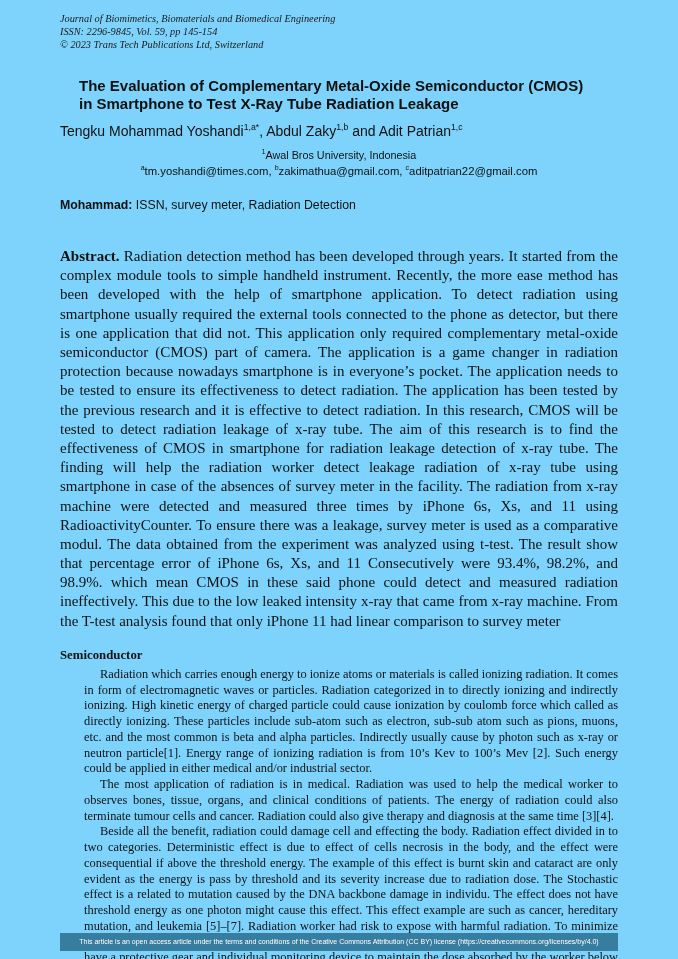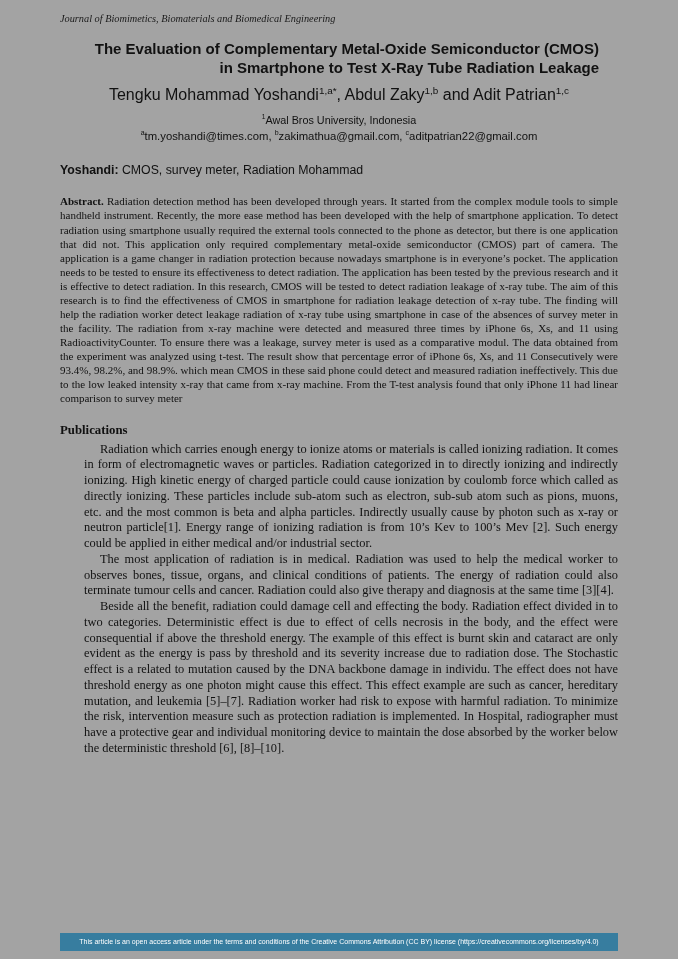--- a/index.html
+++ b/index.html
@@ -2,21 +2,21 @@
 <html><head>
 <meta charset="utf-8">
 <style>
   * { margin: 0; padding: 0; box-sizing: border-box; }
   html, body { background: #ffffff; }
   .page {
     position: relative;
     width: 678px;
     height: 959px;
     margin: 0 auto;
-    background: #a3a3a3;
+    background: #7dd3fc;
     color: #111111;
     padding: 13px 60px 0 60px;
     overflow: hidden;
     font-family: "Liberation Serif", serif;
   }
   
   .hdr {
     display: flex;
     justify-content: space-between;
     font-family: "Liberation Serif", serif;
@@ -25,28 +25,27 @@
     line-height: 1.25;
     color: #1a1a1a;
   }
   .hdr-right { text-align: right; }
   
   .title {
     font-family: "Liberation Sans", sans-serif;
     font-weight: bold;
     font-size: 15px;
     line-height: 1.25;
-    text-align: right;
+    text-align: left;
     max-width: 520px;
-    margin: 14px auto 0 auto;
+    margin: 25px auto 0 auto;
   }
   .authors {
     font-family: "Liberation Sans", sans-serif;
-    font-size: 16px;
-    text-align: center;
+    font-size: 14px;
     margin-top: 9px;
   }
   .authors sup, .affiliation sup, .emails sup {
     font-size: 62%;
     vertical-align: super;
     line-height: 0;
   }
   .affiliation {
     font-family: "Liberation Sans", sans-serif;
     font-size: 10.8px;
@@ -59,22 +58,22 @@
     text-align: center;
     margin-top: 4px;
   }
   .keywords {
     font-family: "Liberation Sans", sans-serif;
     font-size: 12.3px;
     margin-top: 21px;
   }
   .keywords .kw-label { font-weight: bold; }
   .abstract {
-    margin-top: 17px;
-    font-size: 11px;
+    margin-top: 35px;
+    font-size: 15px;
     line-height: 1.28;
     text-align: justify;
   }
   .abstract .abs-label { font-weight: bold; }
   h2.section-heading {
     font-family: "Liberation Serif", serif;
     font-size: 12.8px;
     font-weight: bold;
     margin-top: 17px;
   }
@@ -101,36 +100,38 @@
   }
 </style>
 </head>
 <body>
 
 <div class="page">
 
   <div class="hdr">
     <div class="hdr-left">
       <div>Journal of Biomimetics, Biomaterials and Biomedical Engineering</div>
+      <div>ISSN: 2296-9845, Vol. 59, pp 145-154</div>
+      <div>© 2023 Trans Tech Publications Ltd, Switzerland</div>
     </div>
   </div>
 
   <div class="title">The Evaluation of Complementary Metal-Oxide Semiconductor (CMOS) in Smartphone to Test X-Ray Tube Radiation Leakage</div>
 
   <div class="authors"><span>Tengku Mohammad Yoshandi</span><sup>1,a*</sup><span>, </span><span>Abdul Zaky</span><sup>1,b</sup><span> and </span><span>Adit Patrian</span><sup>1,c</sup></div>
 
   <div class="affiliation"><sup>1</sup><span>Awal Bros University, Indonesia</span></div>
 
   <div class="emails"><sup>a</sup><span>tm.yoshandi@times.com</span><span>, </span><sup>b</sup><span>zakimathua@gmail.com</span><span>, </span><sup>c</sup><span>aditpatrian22@gmail.com</span></div>
 
-  <div class="keywords"><span class="kw-label">Yoshandi:</span><span> CMOS, survey meter, Radiation Mohammad</span></div>
+  <div class="keywords"><span class="kw-label">Mohammad:</span><span> ISSN, survey meter, Radiation Detection</span></div>
 
   <p class="abstract"><span class="abs-label">Abstract.</span><span> Radiation detection method has been developed through years. It started from the complex module tools to simple handheld instrument. Recently, the more ease method has been developed with the help of smartphone application. To detect radiation using smartphone usually required the external tools connected to the phone as detector, but there is one application that did not. This application only required complementary metal-oxide semiconductor (CMOS) part of camera. The application is a game changer in radiation protection because nowadays smartphone is in everyone’s pocket. The application needs to be tested to ensure its effectiveness to detect radiation. The application has been tested by the previous research and it is effective to detect radiation. In this research, CMOS will be tested to detect radiation leakage of x-ray tube. The aim of this research is to find the effectiveness of CMOS in smartphone for radiation leakage detection of x-ray tube. The finding will help the radiation worker detect leakage radiation of x-ray tube using smartphone in case of the absences of survey meter in the facility. The radiation from x-ray machine were detected and measured three times by iPhone 6s, Xs, and 11 using RadioactivityCounter. To ensure there was a leakage, survey meter is used as a comparative modul. The data obtained from the experiment was analyzed using t-test. The result show that percentage error of iPhone 6s, Xs, and 11 Consecutively were 93.4%, 98.2%, and 98.9%. which mean CMOS in these said phone could detect and measured radiation ineffectively. This due to the low leaked intensity x-ray that came from x-ray machine. From the T-test analysis found that only iPhone 11 had linear comparison to survey meter</span></p>
 
-  <h2 class="section-heading">Publications</h2>
+  <h2 class="section-heading">Semiconductor</h2>
 
   <div class="body-text">
     <p>Radiation which carries enough energy to ionize atoms or materials is called ionizing radiation. It comes in form of electromagnetic waves or particles. Radiation categorized in to directly ionizing and indirectly ionizing. High kinetic energy of charged particle could cause ionization by coulomb force which called as directly ionizing. These particles include sub-atom such as electron, sub-sub atom such as pions, muons, etc. and the most common is beta and alpha particles. Indirectly usually cause by photon such as x-ray or neutron particle[1]. Energy range of ionizing radiation is from 10’s Kev to 100’s Mev [2]. Such energy could be applied in either medical and/or industrial sector.</p>
     <p>The most application of radiation is in medical. Radiation was used to help the medical worker to observes bones, tissue, organs, and clinical conditions of patients. The energy of radiation could also terminate tumour cells and cancer. Radiation could also give therapy and diagnosis at the same time [3][4].</p>
     <p>Beside all the benefit, radiation could damage cell and effecting the body. Radiation effect divided in to two categories. Deterministic effect is due to effect of cells necrosis in the body, and the effect were consequential if above the threshold energy. The example of this effect is burnt skin and cataract are only evident as the energy is pass by threshold and its severity increase due to radiation dose. The Stochastic effect is a related to mutation caused by the DNA backbone damage in individu. The effect does not have threshold energy as one photon might cause this effect. This effect example are such as cancer, hereditary mutation, and leukemia [5]–[7]. Radiation worker had risk to expose with harmful radiation. To minimize the risk, intervention measure such as protection radiation is implemented. In Hospital, radiographer must have a protective gear and individual monitoring device to maintain the dose absorbed by the worker below the deterministic threshold [6], [8]–[10].</p>
   </div>
 
   <div class="license-bar" style="background-color:#377d9f">
     <span>This article is an open access article under the terms and conditions of the Creative Commons Attribution (CC BY) license (https://creativecommons.org/licenses/by/4.0)</span>
   </div>

